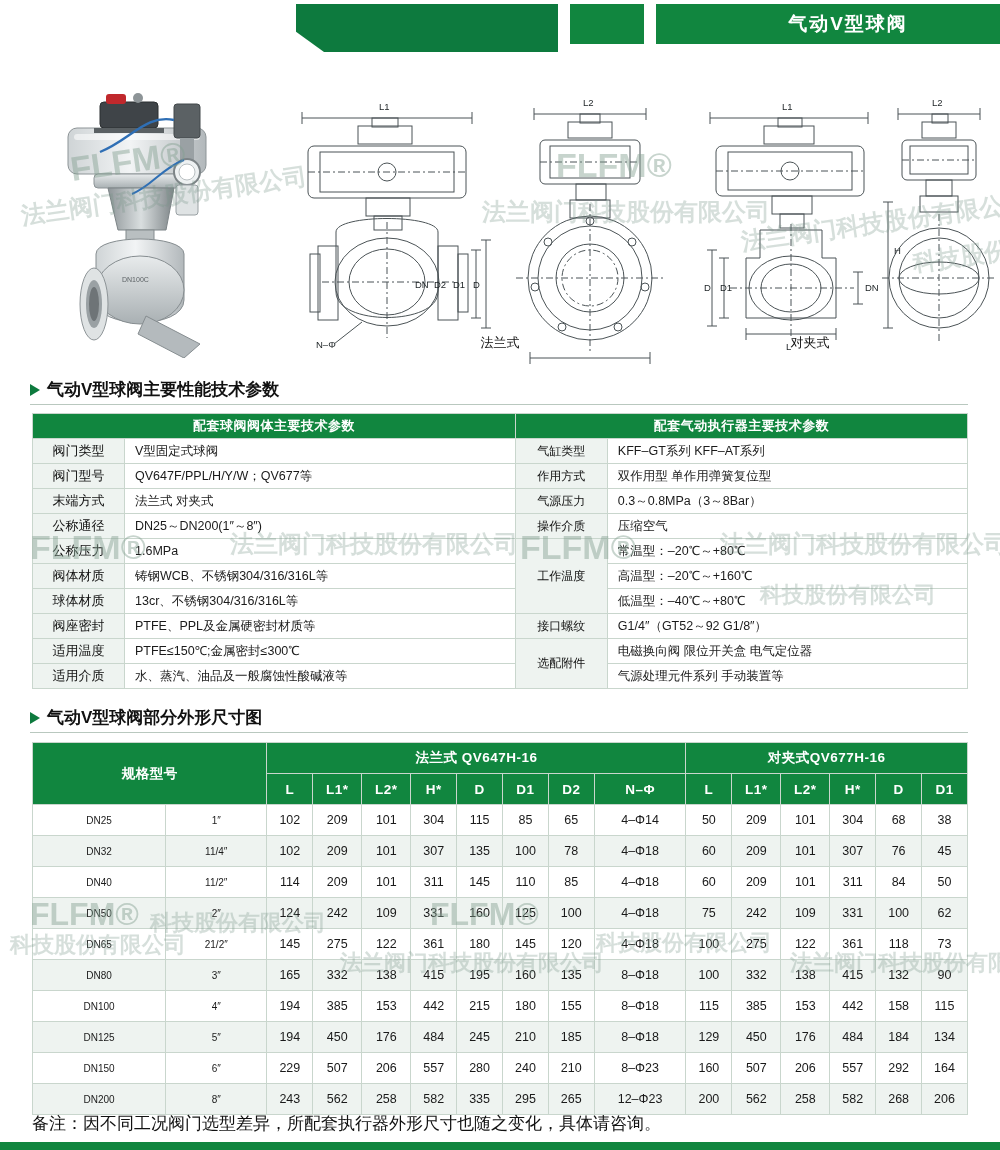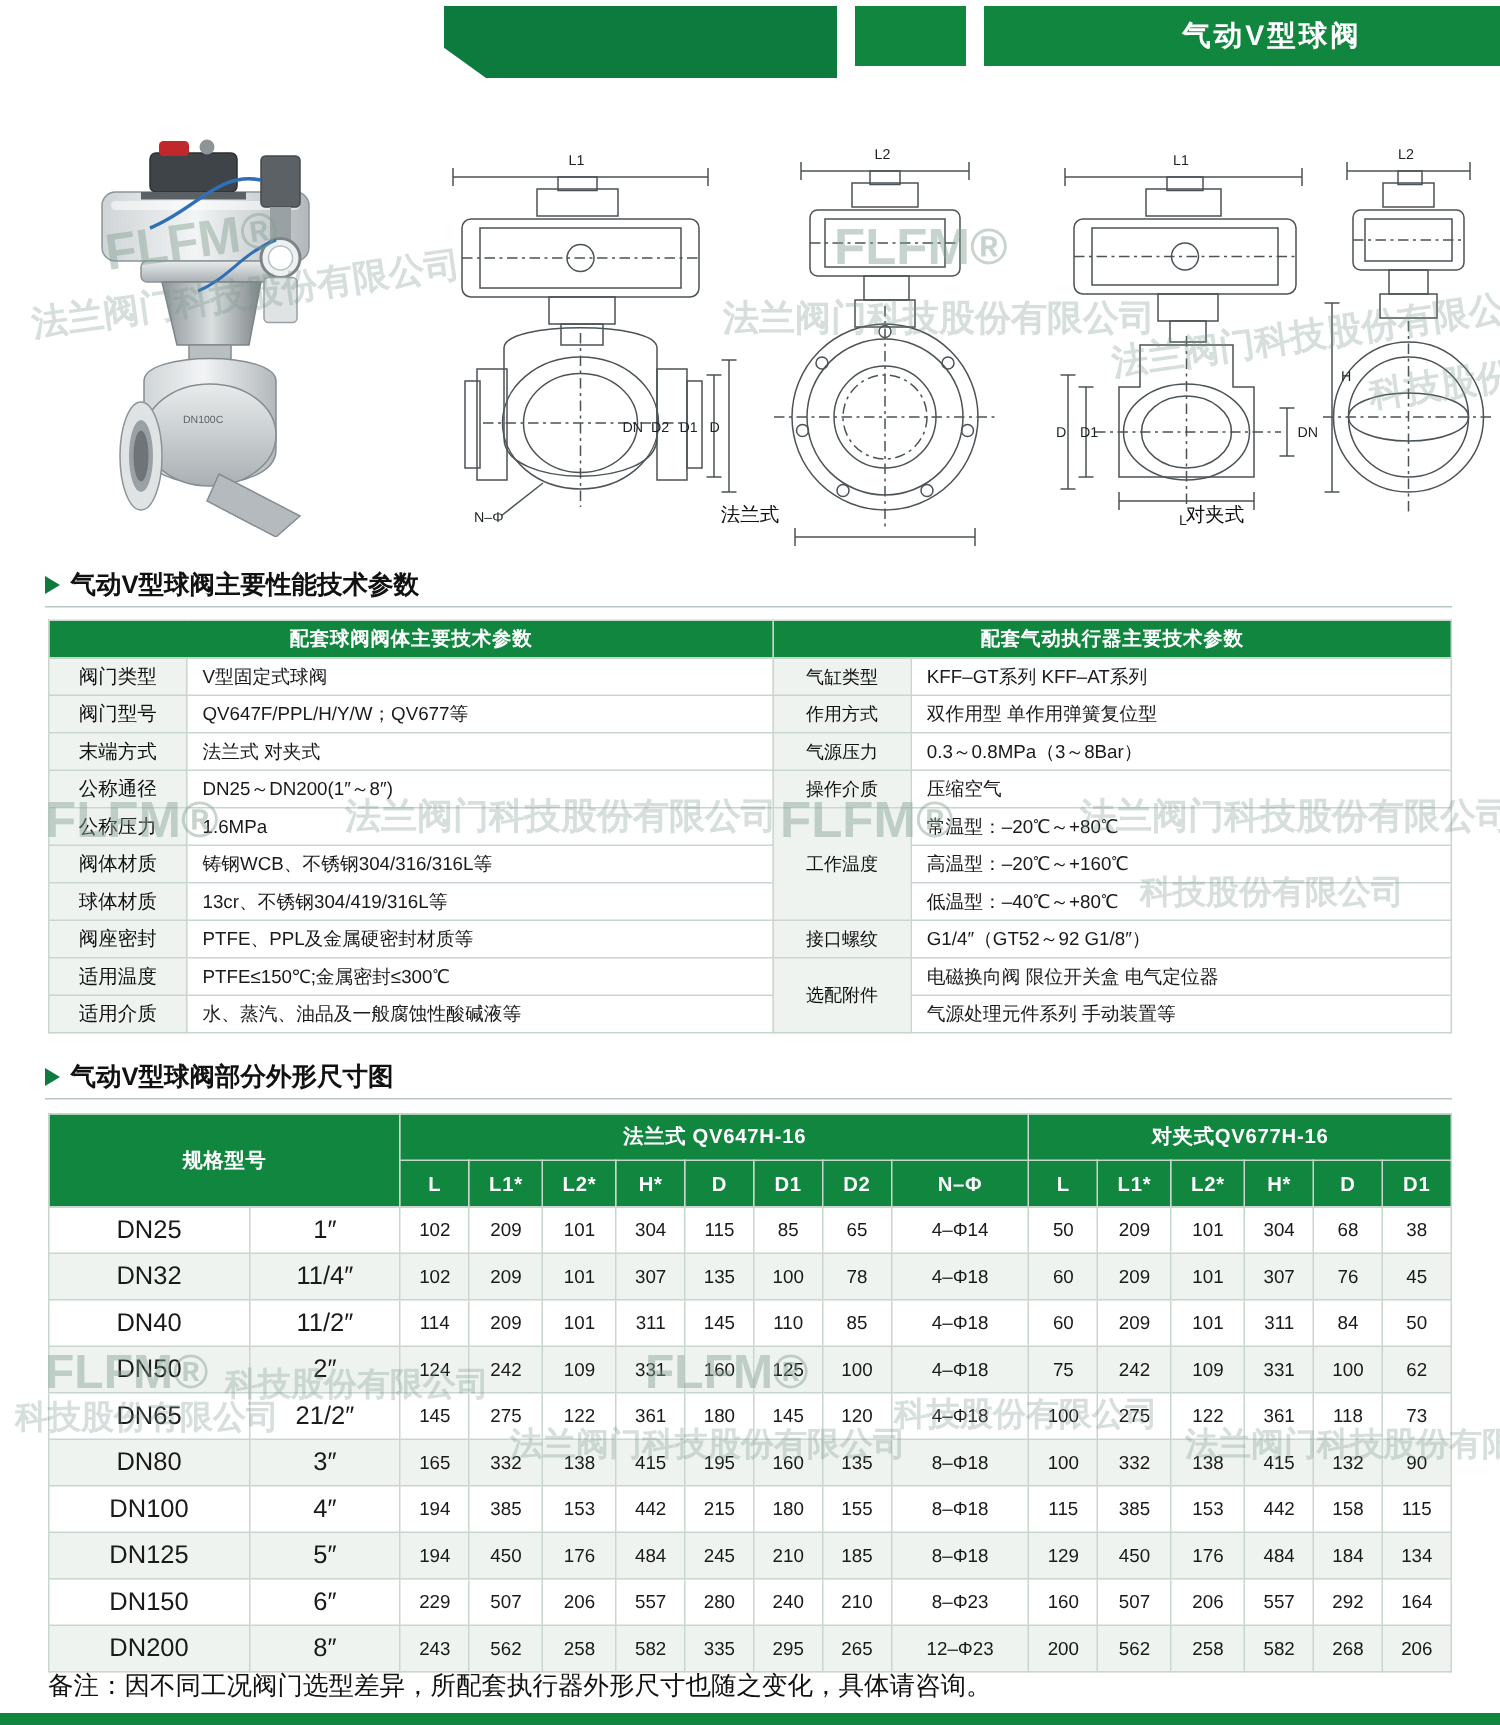--- a/index.html
+++ b/index.html
@@ -89,21 +89,21 @@
   }
   .dim-tbl th, .dim-tbl td {
     border: 1px solid #c9d6cd; text-align: center; height: 31px; vertical-align: middle;
   }
   .dim-tbl thead th {
     background: #11863f; color: #fff; font-weight: bold; font-size: 13.5px;
     letter-spacing: 0.5px;
   }
   .dim-tbl tbody tr:nth-child(odd) td { background: #ffffff; }
   .dim-tbl tbody tr:nth-child(even) td { background: #eef3f0; }
-  .dim-tbl tbody td.model { font-size: 17px; }
+  .dim-tbl tbody td.model { font-size: 10px; }
 
   .note {
     position: absolute; left: 32px; top: 1112px; font-size: 17px; color: #111;
   }
 
   .bottom-bar {
     position: absolute; left: 0; top: 1142px; width: 1000px; height: 8px;
     background: #11863f;
   }
 </style>
@@ -392,21 +392,21 @@
       </tr>
 
       <tr>
         <td class="lbl">阀体材质</td>
         <td class="val">铸钢WCB、不锈钢304/316/316L等</td>
         <td class="val">高温型：–20℃～+160℃</td>
       </tr>
 
       <tr>
         <td class="lbl">球体材质</td>
-        <td class="val">13cr、不锈钢304/419/316L等</td>
+        <td class="val">13cr、不锈钢304/316/316L等</td>
         <td class="val">低温型：–40℃～+80℃</td>
       </tr>
 
       <tr>
         <td class="lbl">阀座密封</td>
         <td class="val">PTFE、PPL及金属硬密封材质等</td>
         <td class="lbl2">接口螺纹</td>
         <td class="val">G1/4″（GT52～92 G1/8″）</td>
       </tr>
 

